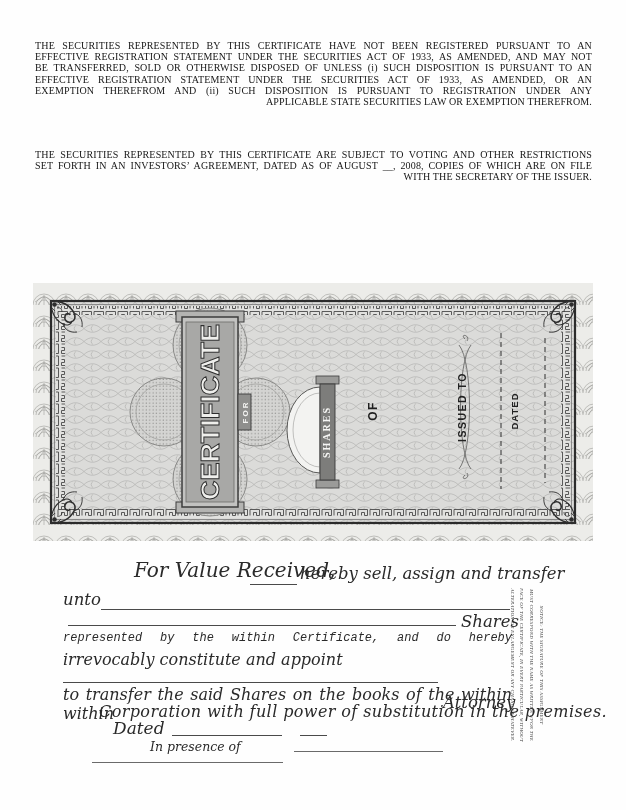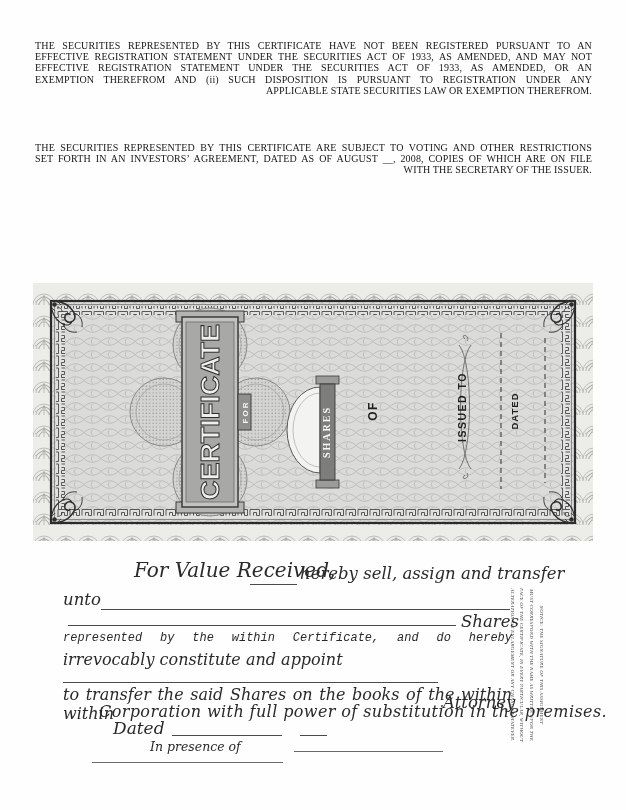--- a/index.html
+++ b/index.html
@@ -30,25 +30,26 @@
     text-align:center;color:#3a3a3a;text-transform:uppercase;
   }
   .notice div{white-space:nowrap;}
 </style>
 </head>
 <body>
 
 <div class="legal" style="top:40px">
   <div class="jline">THE SECURITIES REPRESENTED BY THIS CERTIFICATE HAVE NOT BEEN REGISTERED PURSUANT TO AN</div>
   <div class="jline">EFFECTIVE REGISTRATION STATEMENT UNDER THE SECURITIES ACT OF 1933, AS AMENDED, AND MAY NOT</div>
+  <div class="jline">BE TRANSFERRED, SOLD OR OTHERWISE DISPOSED OF UNLESS (i) SUCH DISPOSITION IS PURSUANT TO AN</div>
   <div class="jline">EFFECTIVE REGISTRATION STATEMENT UNDER THE SECURITIES ACT OF 1933, AS AMENDED, OR AN</div>
   <div class="jline">EXEMPTION THEREFROM AND (ii) SUCH DISPOSITION IS PURSUANT TO REGISTRATION UNDER ANY</div>
   <div class="lastline">APPLICABLE STATE SECURITIES LAW OR EXEMPTION THEREFROM.</div>
 </div>
-<div class="legal" style="top:142px">
+<div class="legal" style="top:149px">
   <div class="jline">THE SECURITIES REPRESENTED BY THIS CERTIFICATE ARE SUBJECT TO VOTING AND OTHER RESTRICTIONS</div>
   <div class="jline">SET FORTH IN AN INVESTORS’ AGREEMENT, DATED AS OF AUGUST __, 2008, COPIES OF WHICH ARE ON FILE</div>
   <div class="lastline">WITH THE SECRETARY OF THE ISSUER.</div>
 </div>
 
 <div class="stub">
 <svg width="560" height="258" viewBox="0 0 560 258" xmlns="http://www.w3.org/2000/svg">
   <defs>
     <pattern id="scallop" width="22" height="22" patternUnits="userSpaceOnUse">
       <rect width="22" height="22" fill="#ecece9"></rect>

